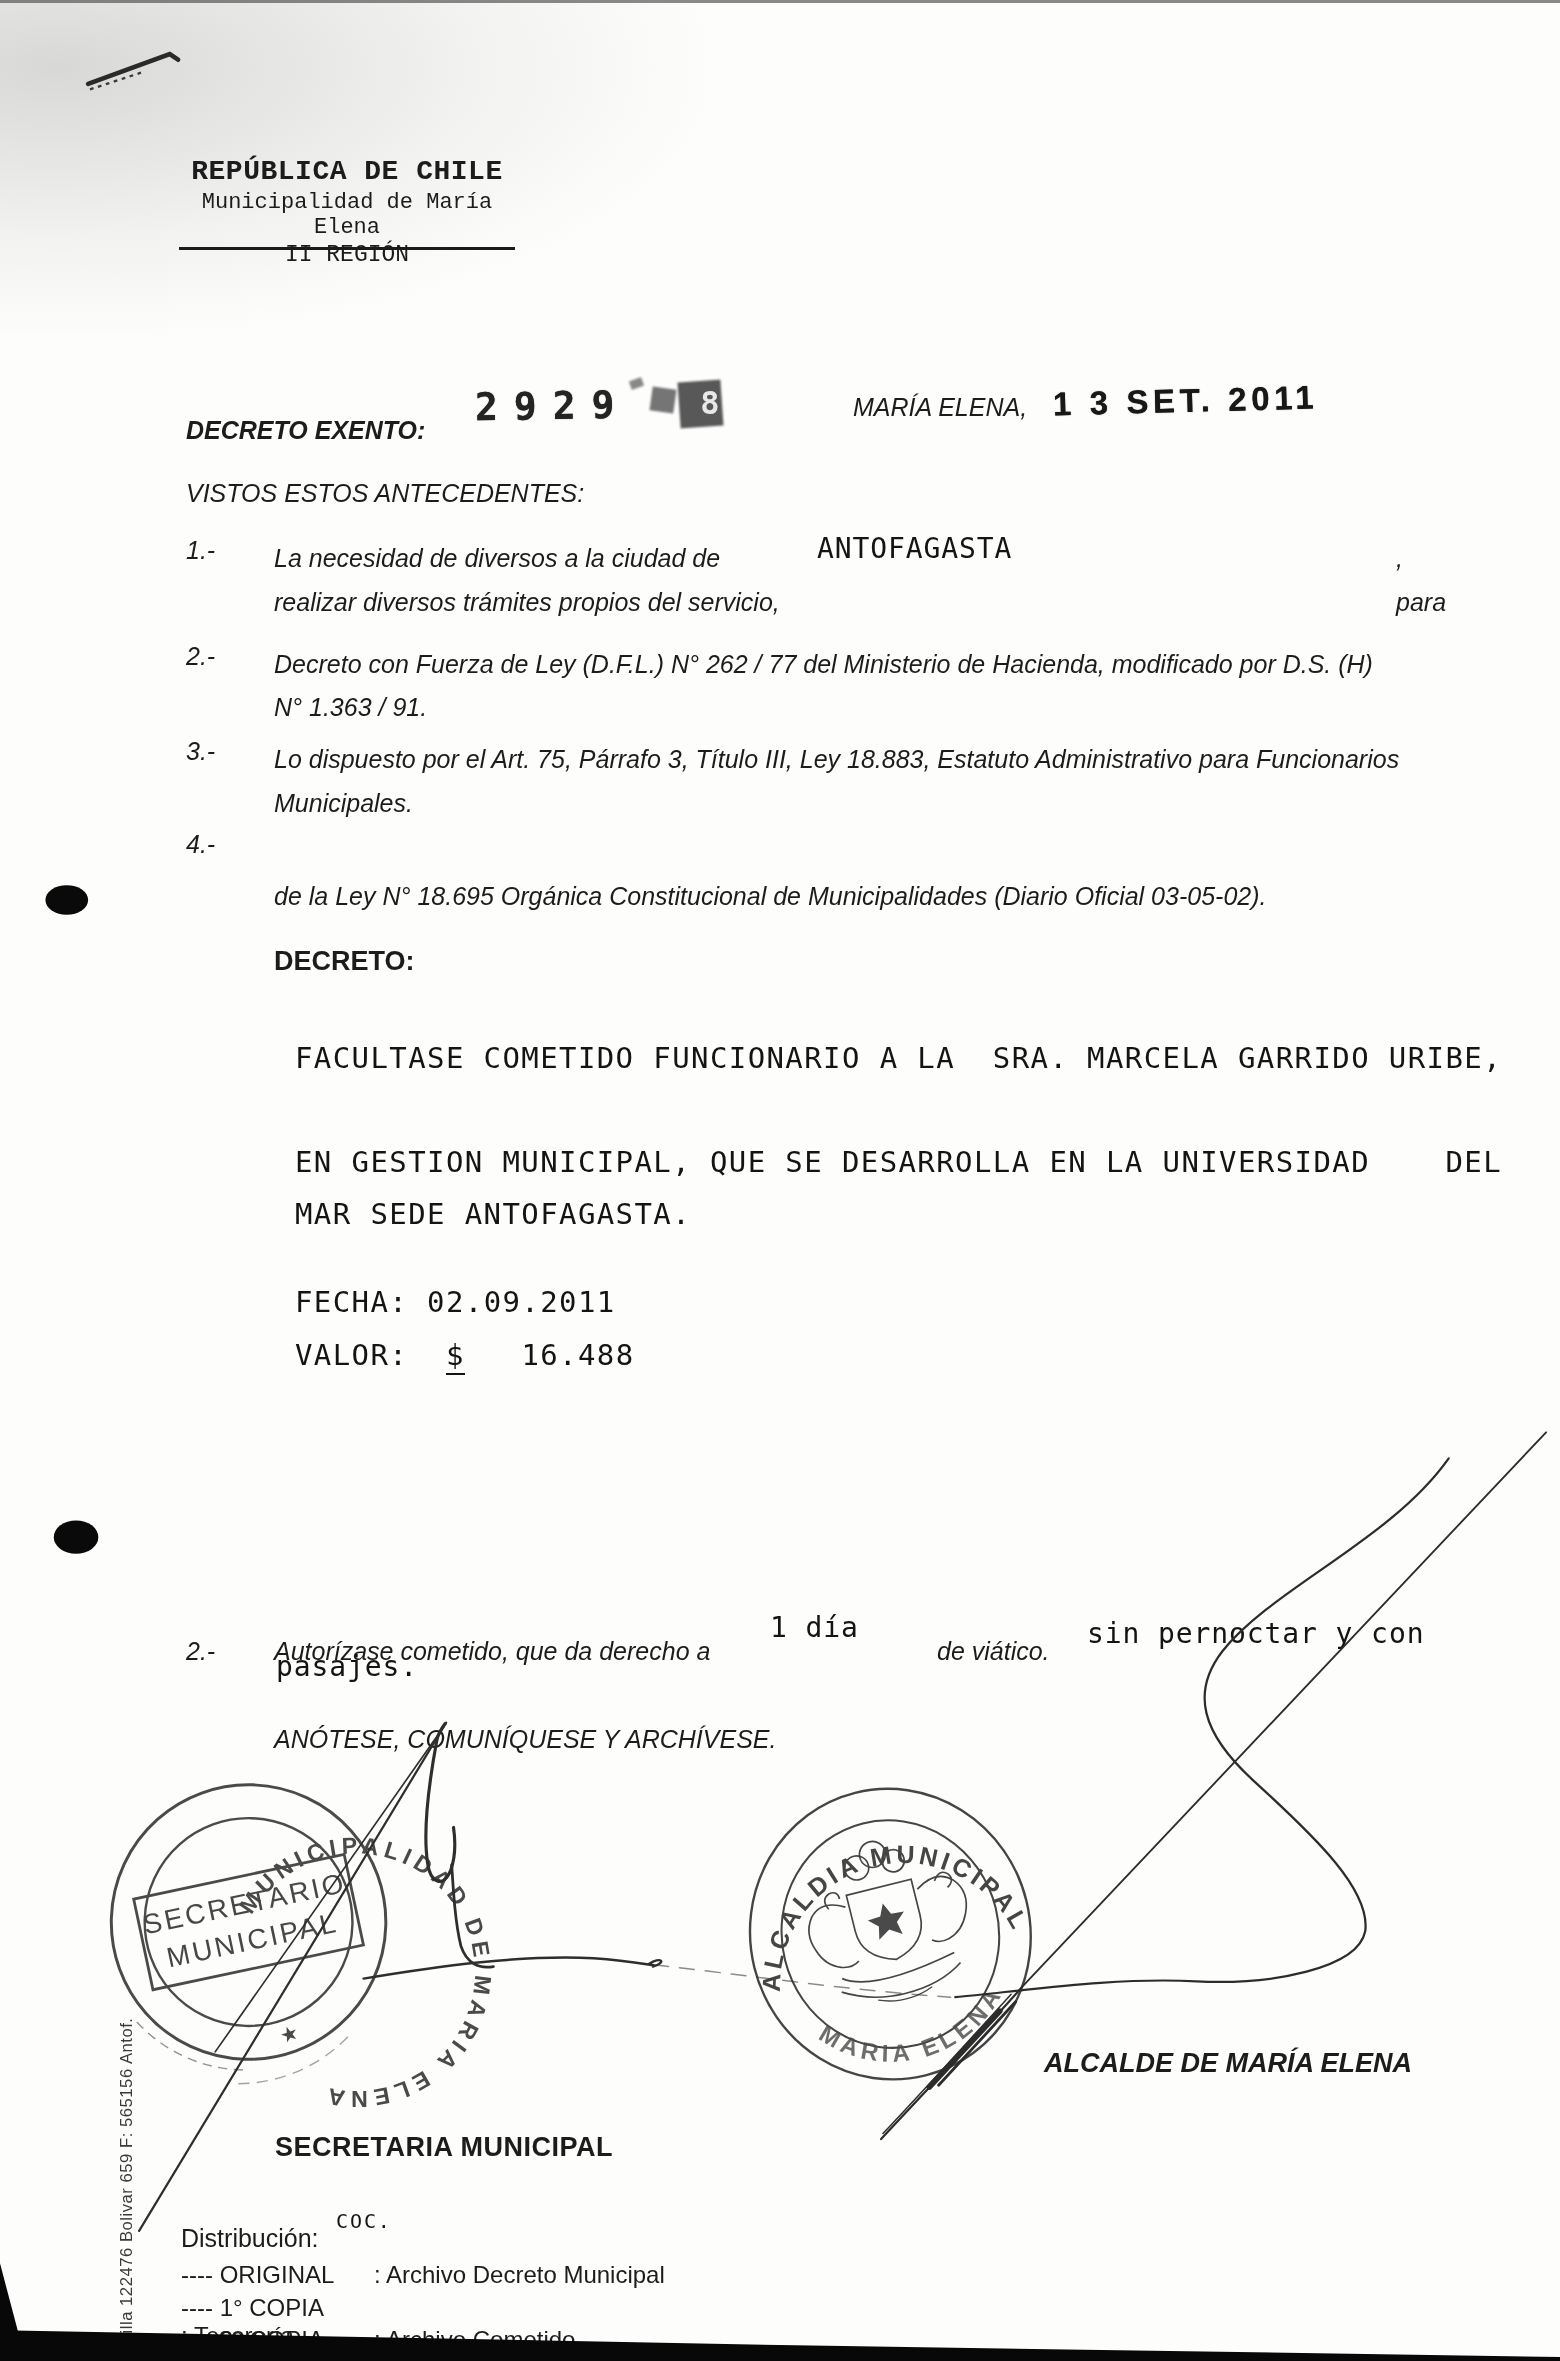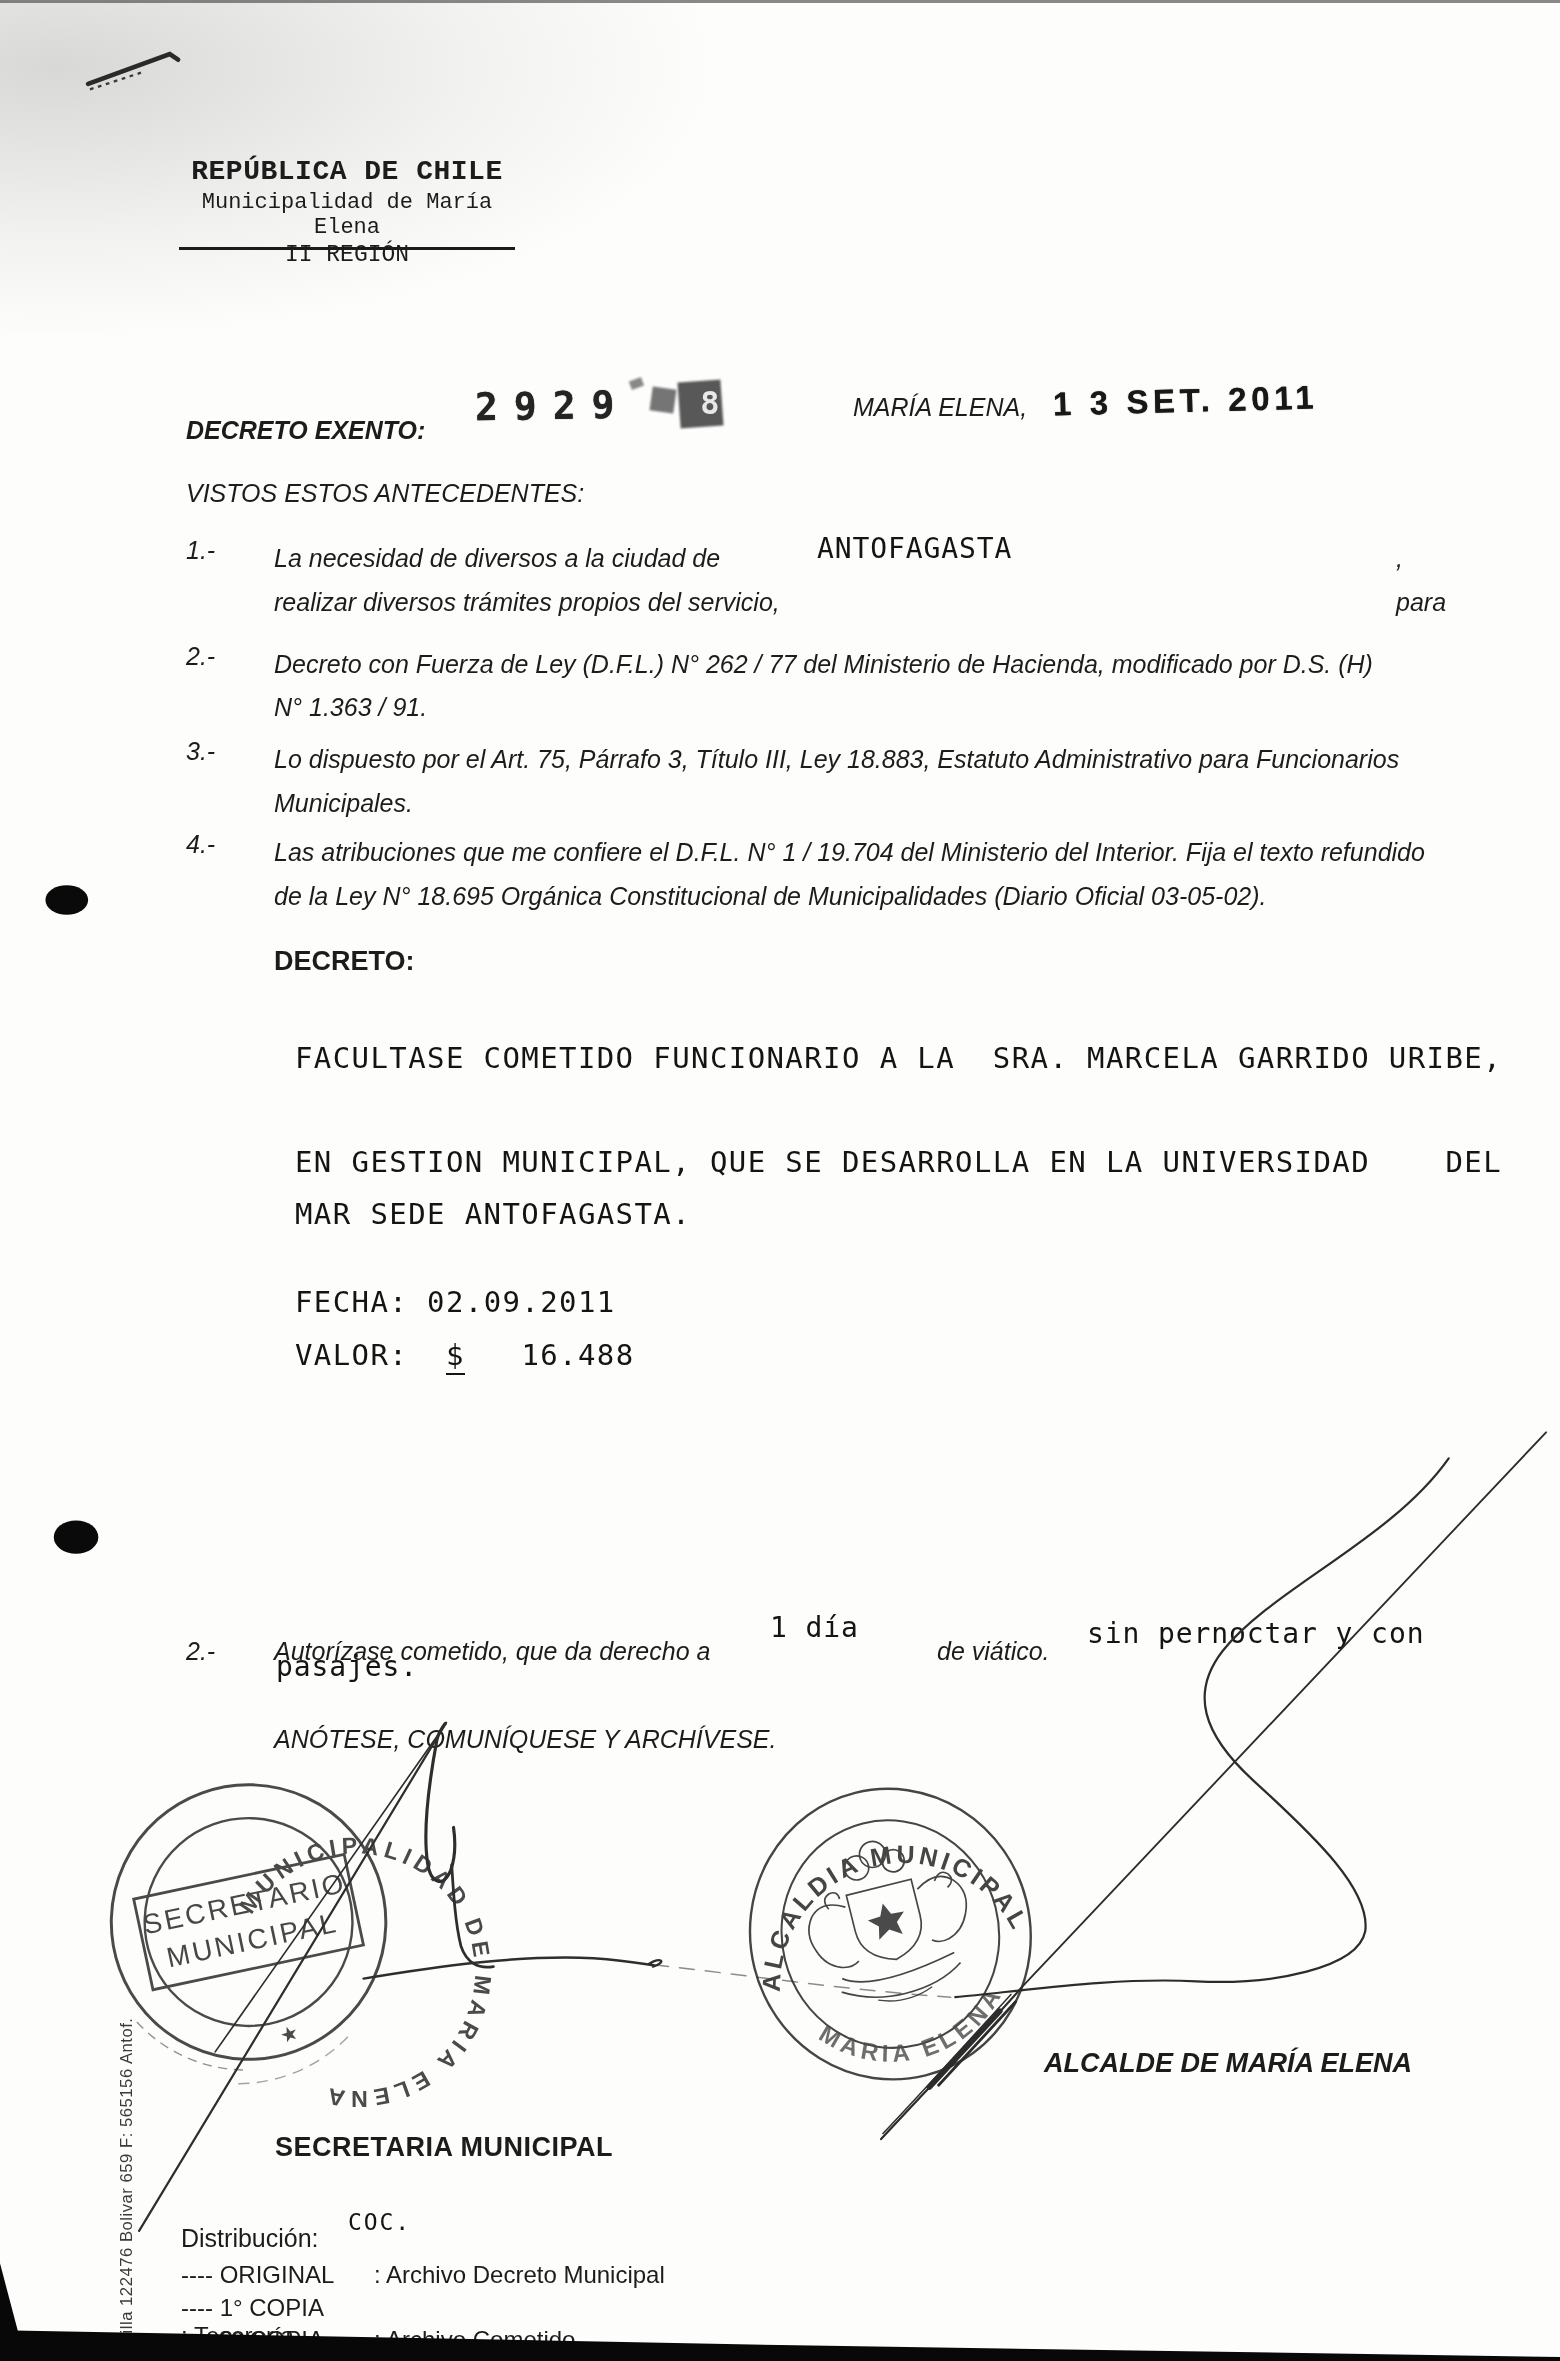--- a/index.html
+++ b/index.html
@@ -80,21 +80,20 @@
 
   <div class="vnum txt" style="top:642px;">2.-</div>
   <div class="vtext txt" style="top:642px;">Decreto con Fuerza de Ley (D.F.L.) N° 262 / 77 del Ministerio de Hacienda, modificado por D.S. (H)</div>
   <div class="vtext txt" style="top:685px;">N° 1.363 / 91.</div>
 
   <div class="vnum txt" style="top:737px;">3.-</div>
   <div class="vtext txt" style="top:737px;">Lo dispuesto por el Art. 75, Párrafo 3, Título III, Ley 18.883, Estatuto Administrativo para Funcionarios</div>
   <div class="vtext txt" style="top:781px;">Municipales.</div>
 
   <div class="vnum txt" style="top:830px;">4.-</div>
-  <div class="vtext txt" style="top:830px;">Las atribuciones que me confiere el D.F.L. N° 1 / 19.704 del Ministerio del Interior. Fija el texto refundido</div>
   <div class="vtext txt" style="top:874px;">de la Ley N° 18.695 Orgánica Constitucional de Municipalidades (Diario Oficial 03-05-02).</div>
 
   <div class="abs b txt" style="left:274px;top:946px;font-size:27px;">DECRETO:</div>
   <div class="abs tw tw31 txt" style="left:295px;top:1041px;">FACULTASE COMETIDO FUNCIONARIO A LA  SRA. MARCELA GARRIDO URIBE,</div>
   <div class="abs tw tw31 txt" style="left:295px;top:1145px;">EN GESTION MUNICIPAL, QUE SE DESARROLLA EN LA UNIVERSIDAD    DEL</div>
   <div class="abs tw tw31 txt" style="left:295px;top:1197px;">MAR SEDE ANTOFAGASTA.</div>
 
   <div class="abs tw tw31 txt" style="left:295px;top:1285px;"><span>FECHA:</span><span> </span><span>02.09.2011</span></div>
   <div class="abs tw tw31 txt" style="left:295px;top:1338px;"><span>VALOR:</span><span>  </span><span class="valor-cur">$</span><span>   </span><span>16.488</span></div>
 
@@ -103,21 +102,21 @@
   <div class="abs tw tw30 txt" style="left:276px;top:1650px;">pasajes.</div>
   <div class="abs tw tw30 txt" style="left:770px;top:1611px;">1 día</div>
   <div class="abs it txt" style="left:937px;top:1637px;">de viático.</div>
   <div class="abs tw tw30 txt" style="left:1087px;top:1617px;">sin pernoctar y con</div>
 
   <div class="abs it txt" style="left:274px;top:1725px;">ANÓTESE, COMUNÍQUESE Y ARCHÍVESE.</div>
 
   <div class="abs sig-label-alc txt" style="left:1044px;top:2048px;">ALCALDE DE MARÍA ELENA</div>
   <div class="abs sig-label-sec txt" style="left:275px;top:2132px;">SECRETARIA MUNICIPAL</div>
 
-  <div class="abs tw txt" style="left:348px;top:2209px;font-size:23px;letter-spacing:1.9px;">COC.</div>
+  <div class="abs tw txt" style="left:336px;top:2209px;font-size:20px;letter-spacing:1.9px;">COC.</div>
   <div class="abs dist txt" style="left:181px;top:2224px;font-size:25px;">Distribución:</div>
   <div class="drow txt" style="top:2261px;">
     <span class="dlabel">---- ORIGINAL</span>
     <span>: Archivo Decreto Municipal</span>
   </div>
   <div class="drow txt" style="top:2294px;flex-direction:column;">
     <span class="dlabel">---- 1° COPIA</span>
     <span>: Tesorería</span>
   </div>
   <div class="drow txt" style="top:2326px;">

